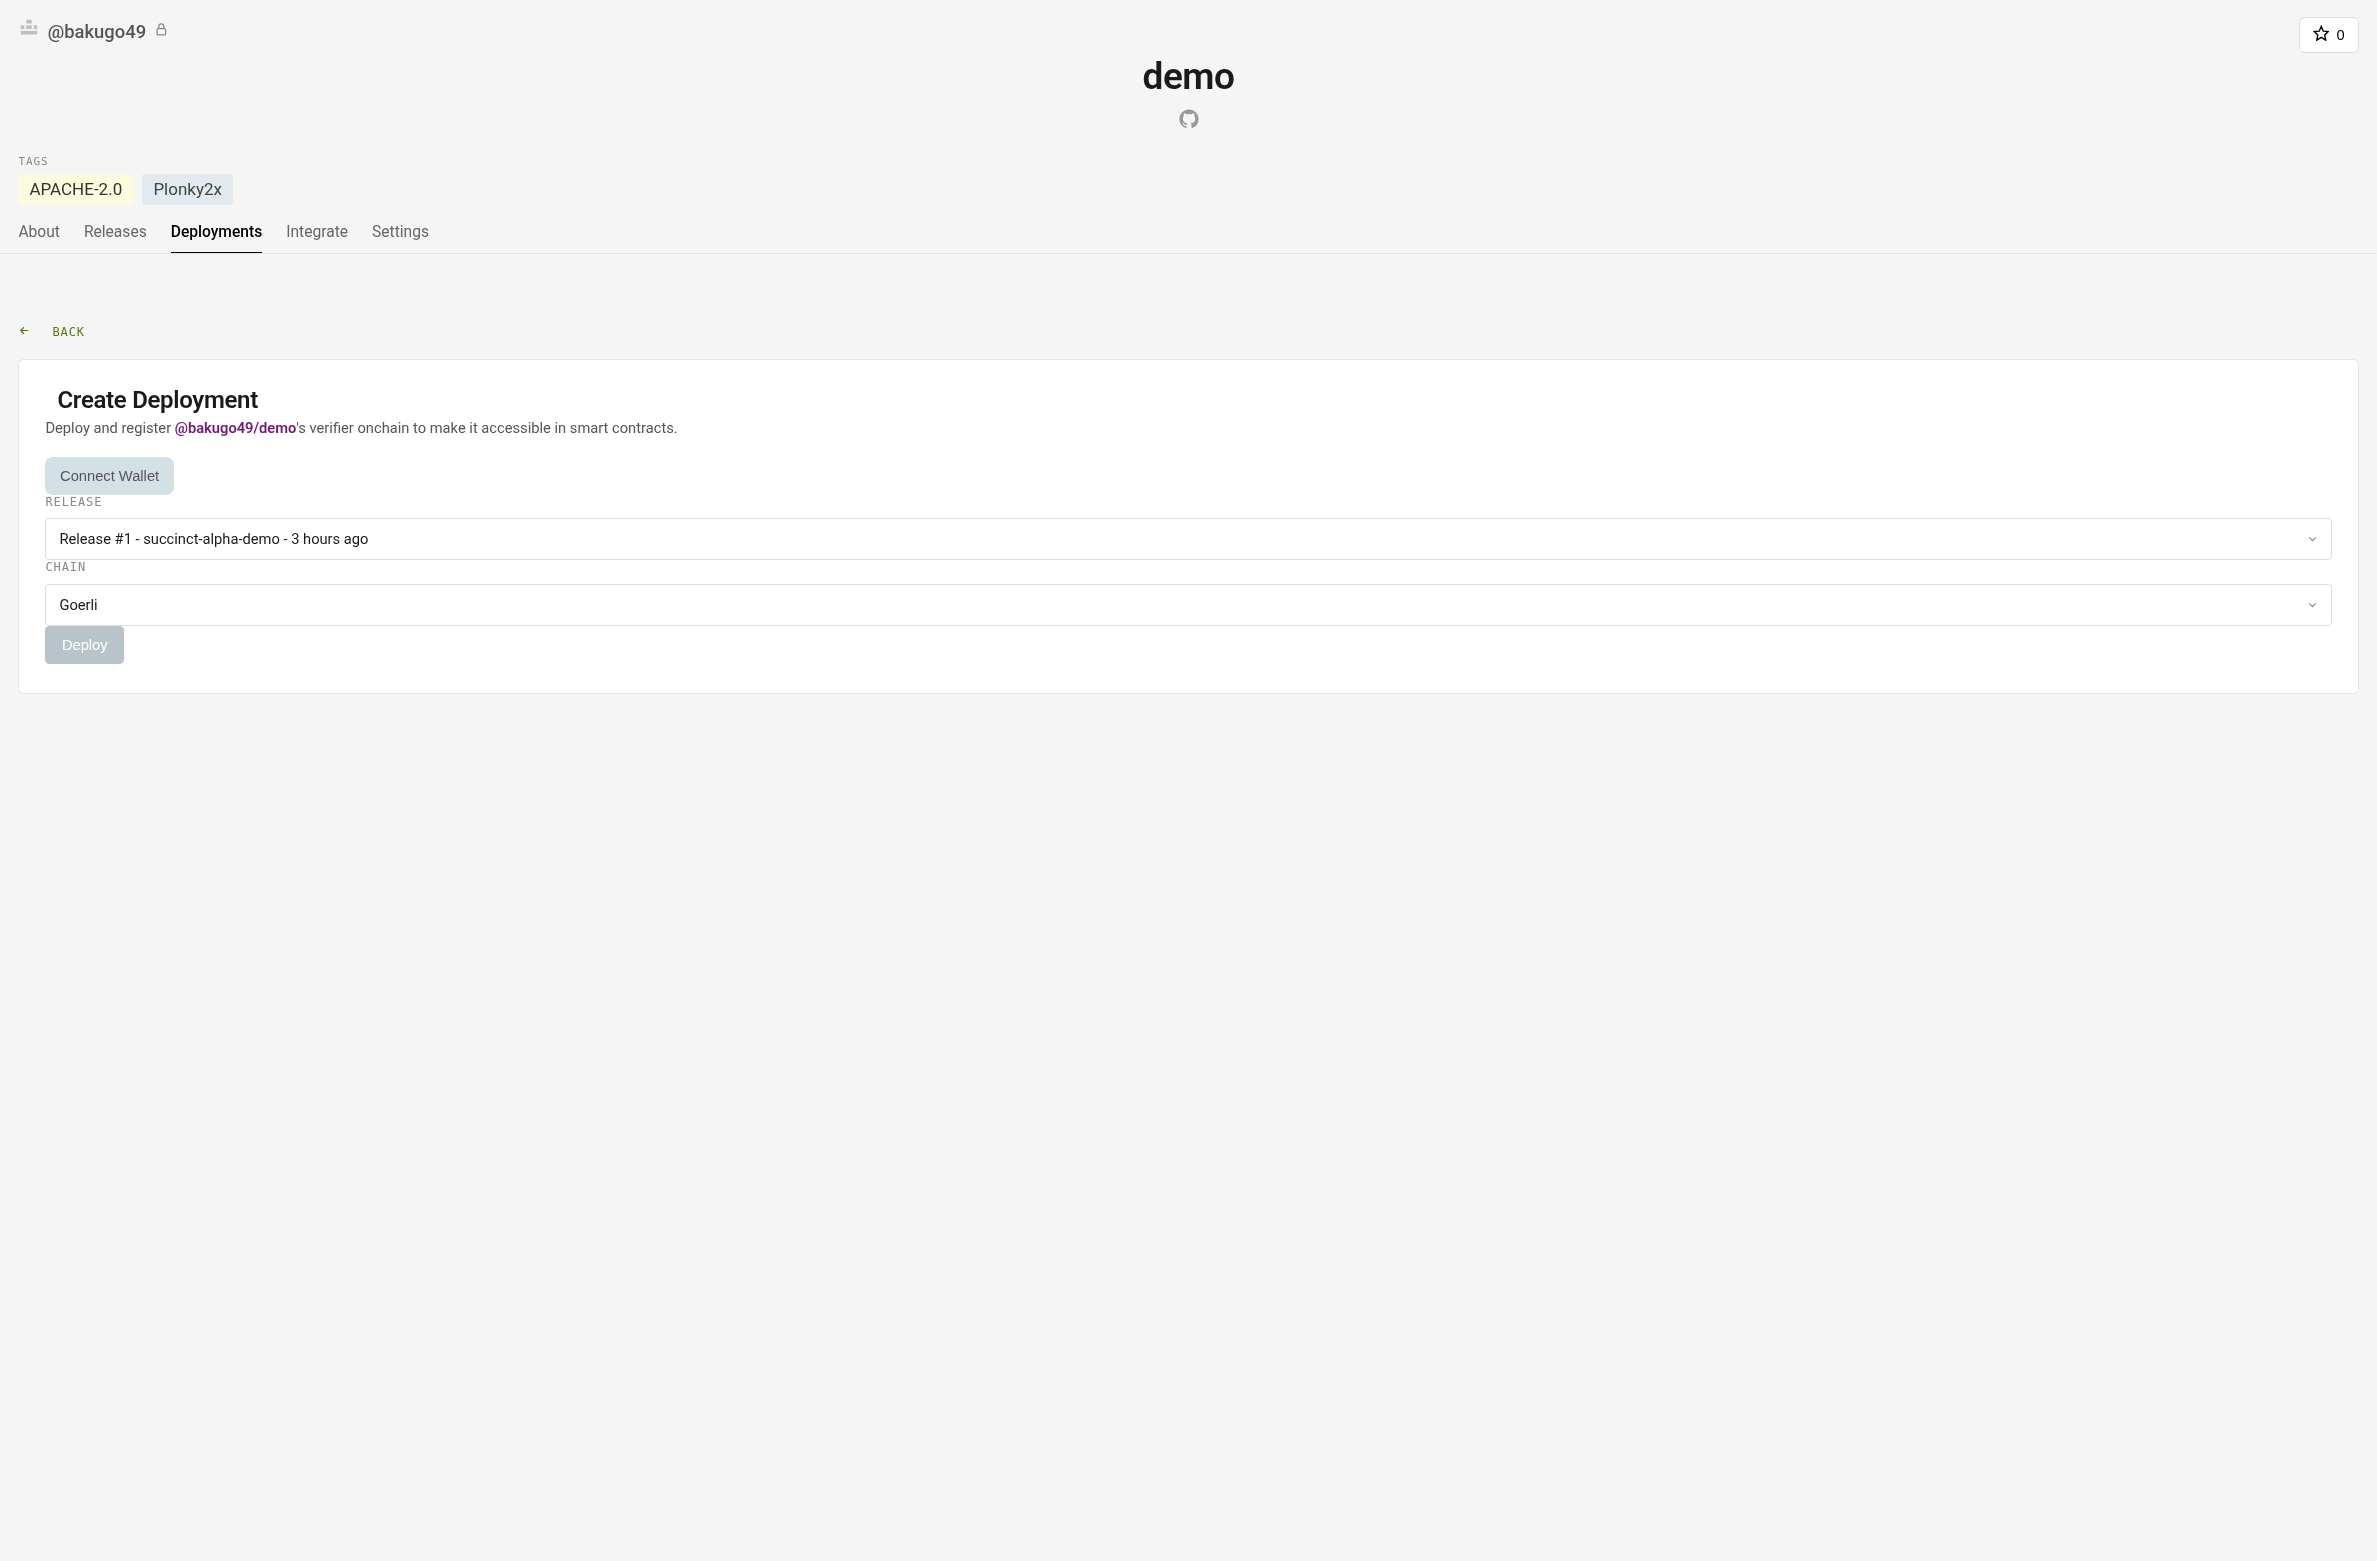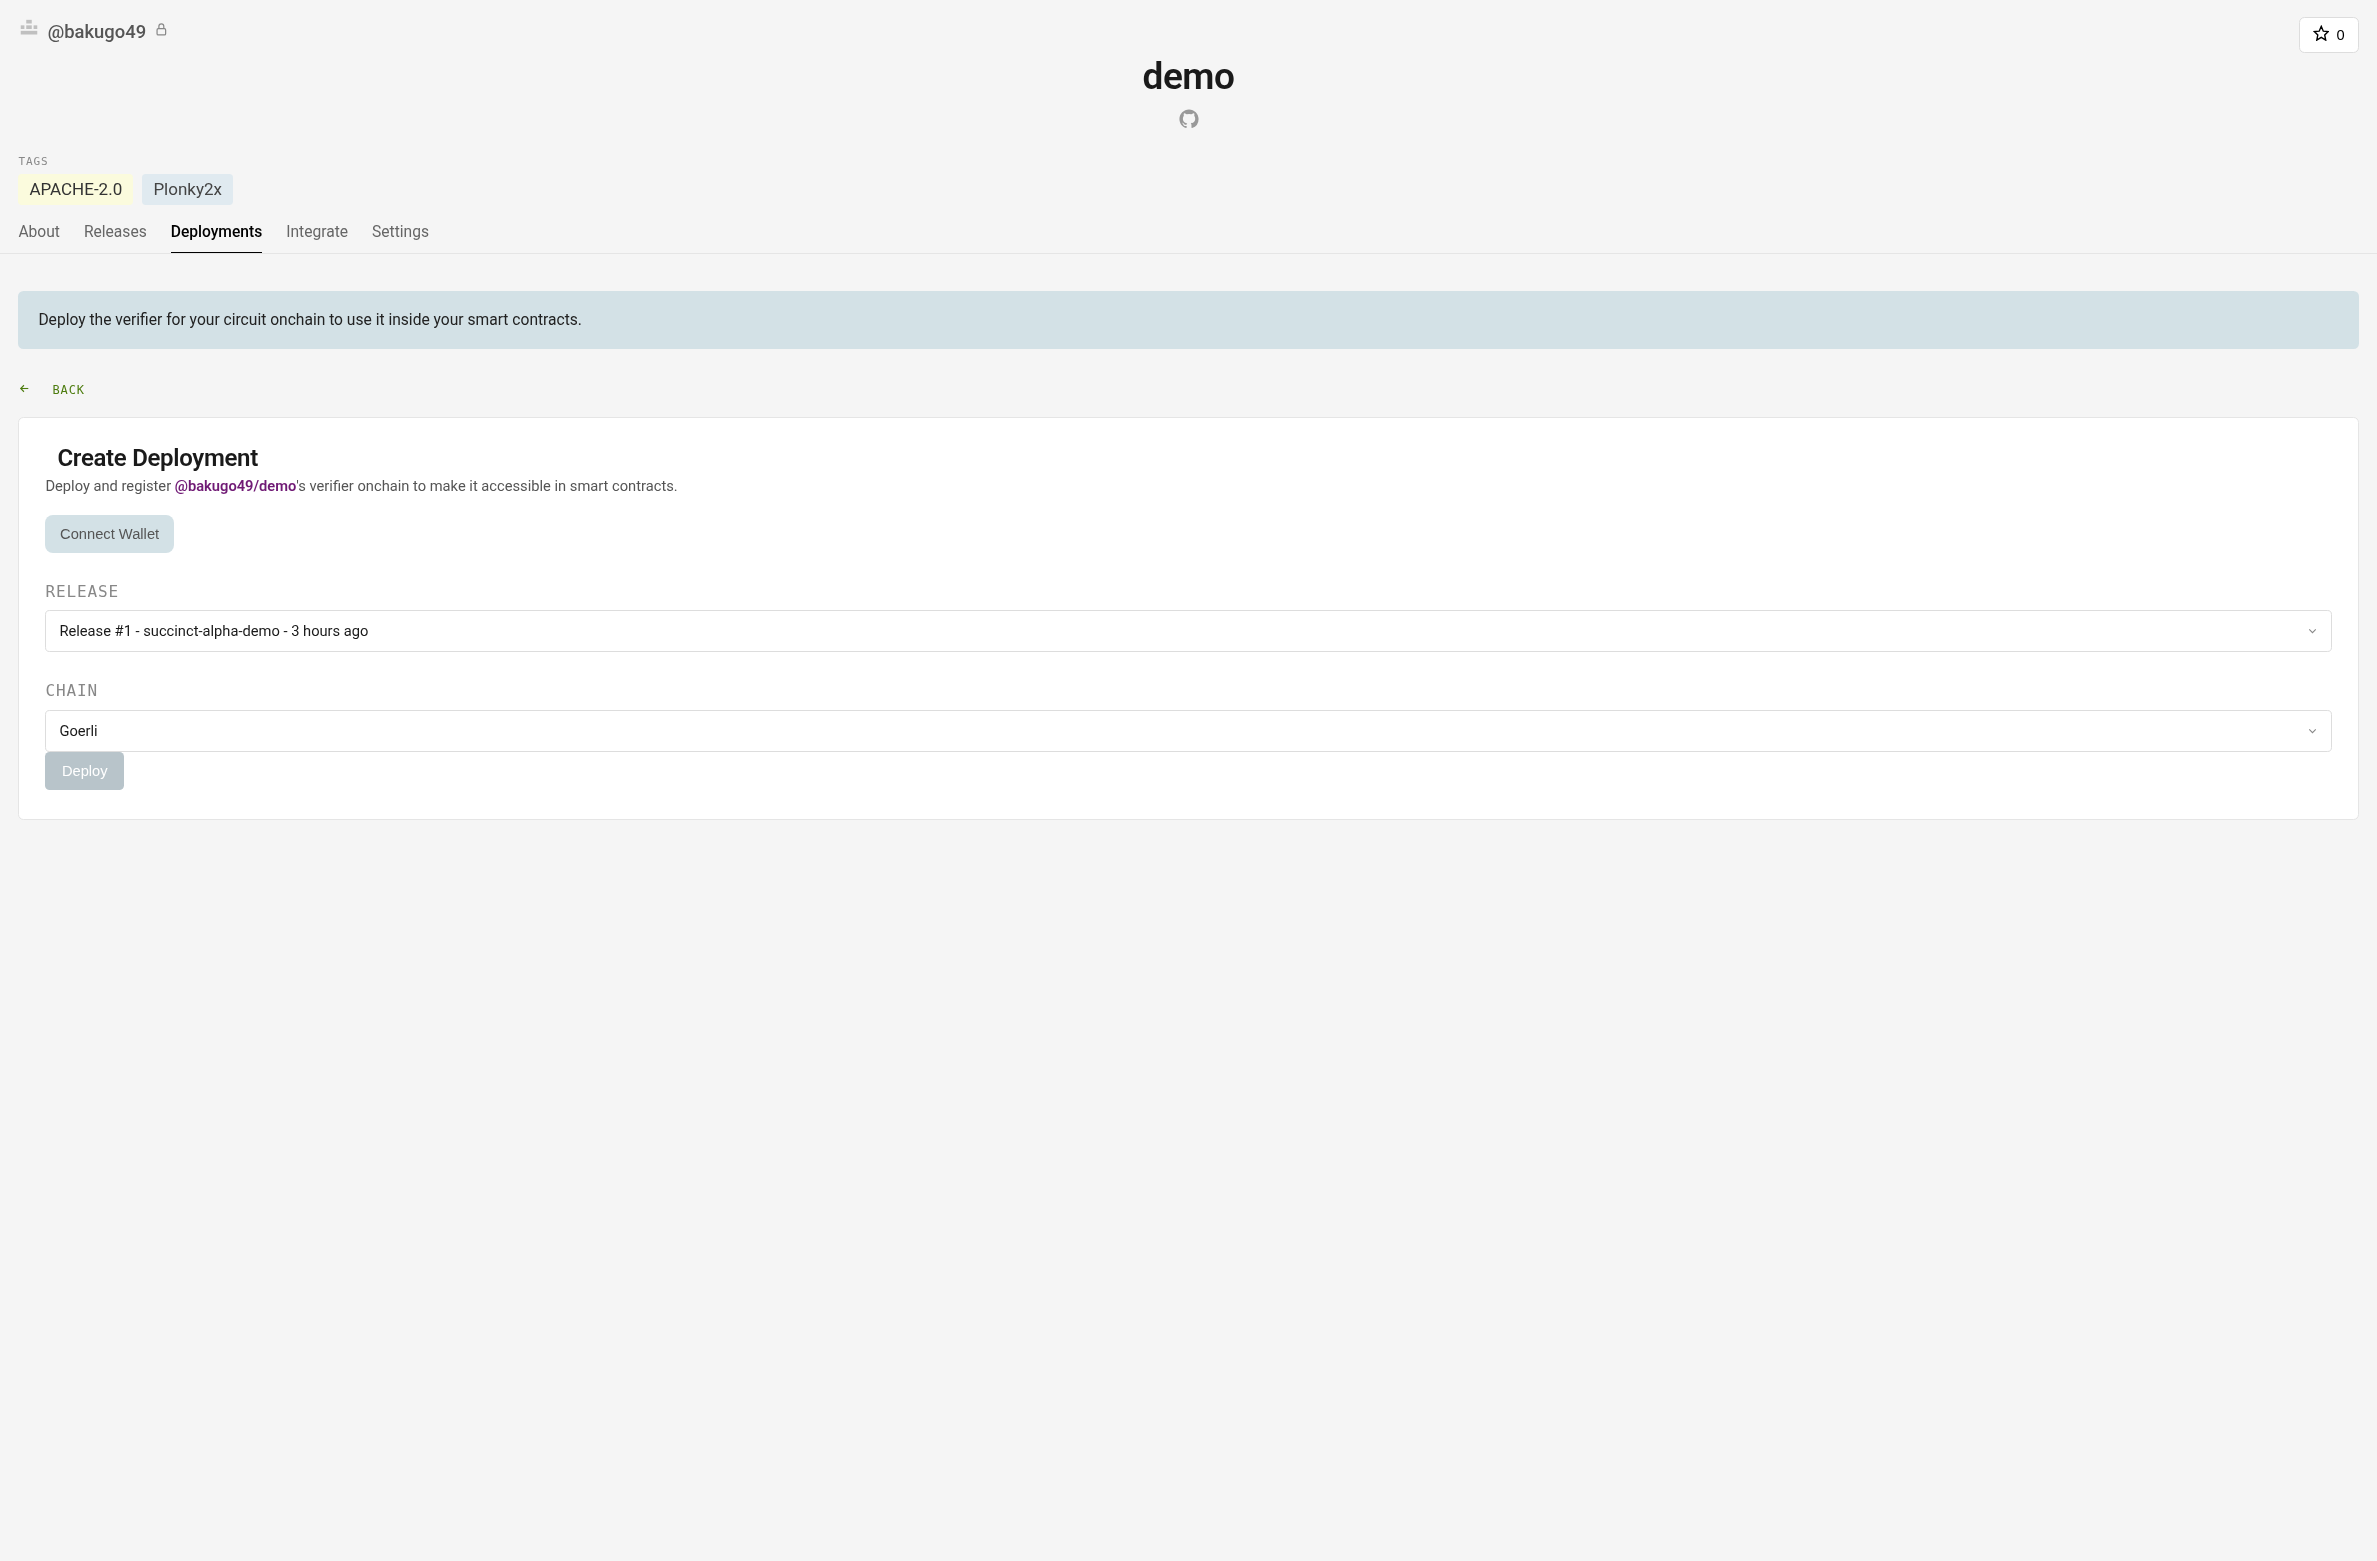--- a/index.html
+++ b/index.html
@@ -168,24 +168,23 @@
       background: #d3e1e6;
       color: #555;
       border: none;
       border-radius: 8px;
       padding: 11px 14.7px;
       font-size: 14.7px;
       cursor: pointer;
     }
     .field-label {
       font-family: ui-monospace, SFMono-Regular, Menlo, monospace;
-      font-size: 16px;
+      font-size: 12px;
       color: #888;
       letter-spacing: 0.9px;
-      margin-top: 29px;
     }
     .select-wrap {
       position: relative;
       margin-top: 9.2px;
     }
     .select-field {
       width: 100%;
       border: 0.9px solid #ddd;
       border-radius: 4.6px;
       padding: 11px 37px 11px 13px;
@@ -266,21 +265,20 @@
 
 <div class="tabs">
   <div class="tab">About</div>
   <div class="tab">Releases</div>
   <div class="tab active">Deployments</div>
   <div class="tab">Integrate</div>
   <div class="tab">Settings</div>
 </div>
 
 <div class="content">
-  <div class="notice">Deploy the verifier for your circuit onchain to use it inside your smart contracts.</div>
 
   <div class="back-link">
     <span>
       <svg class="arrow-left" viewBox="0 0 24 24" fill="none" stroke="currentColor" stroke-width="2">
         <path d="M19 12H5"></path>
         <path d="M11 18l-6-6 6-6"></path>
       </svg>
     </span>
     <span>BACK</span>
   </div>

